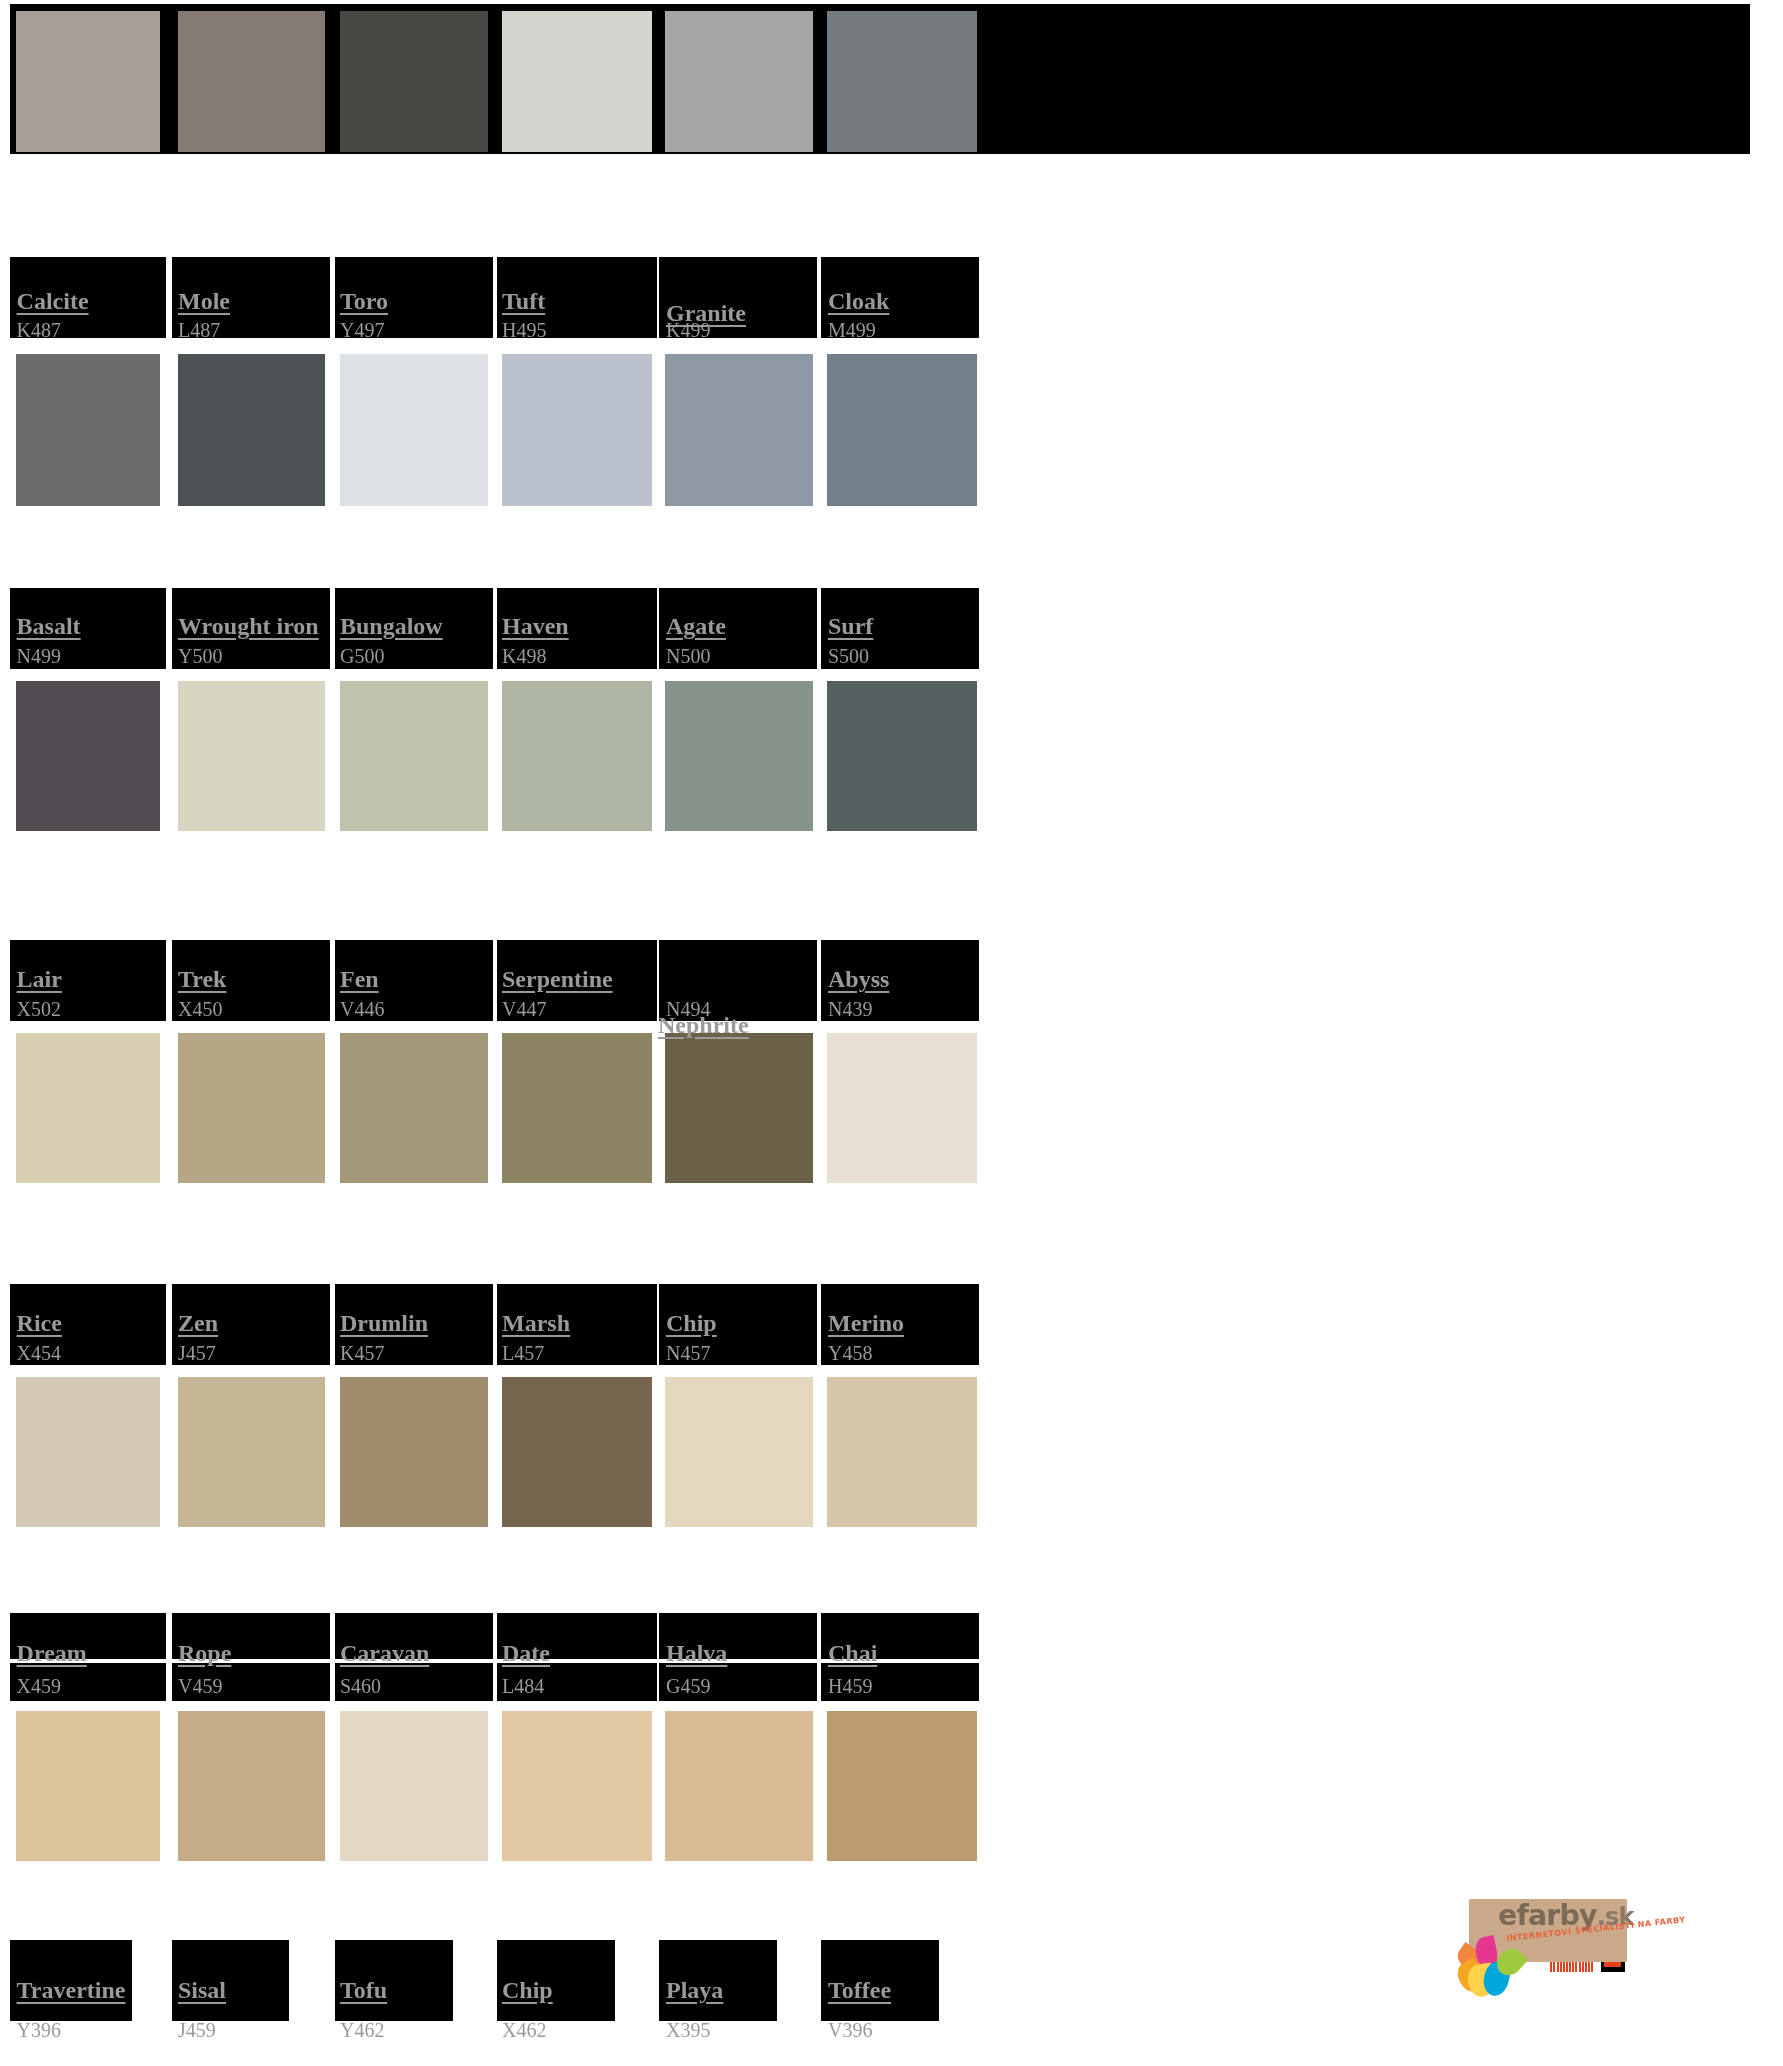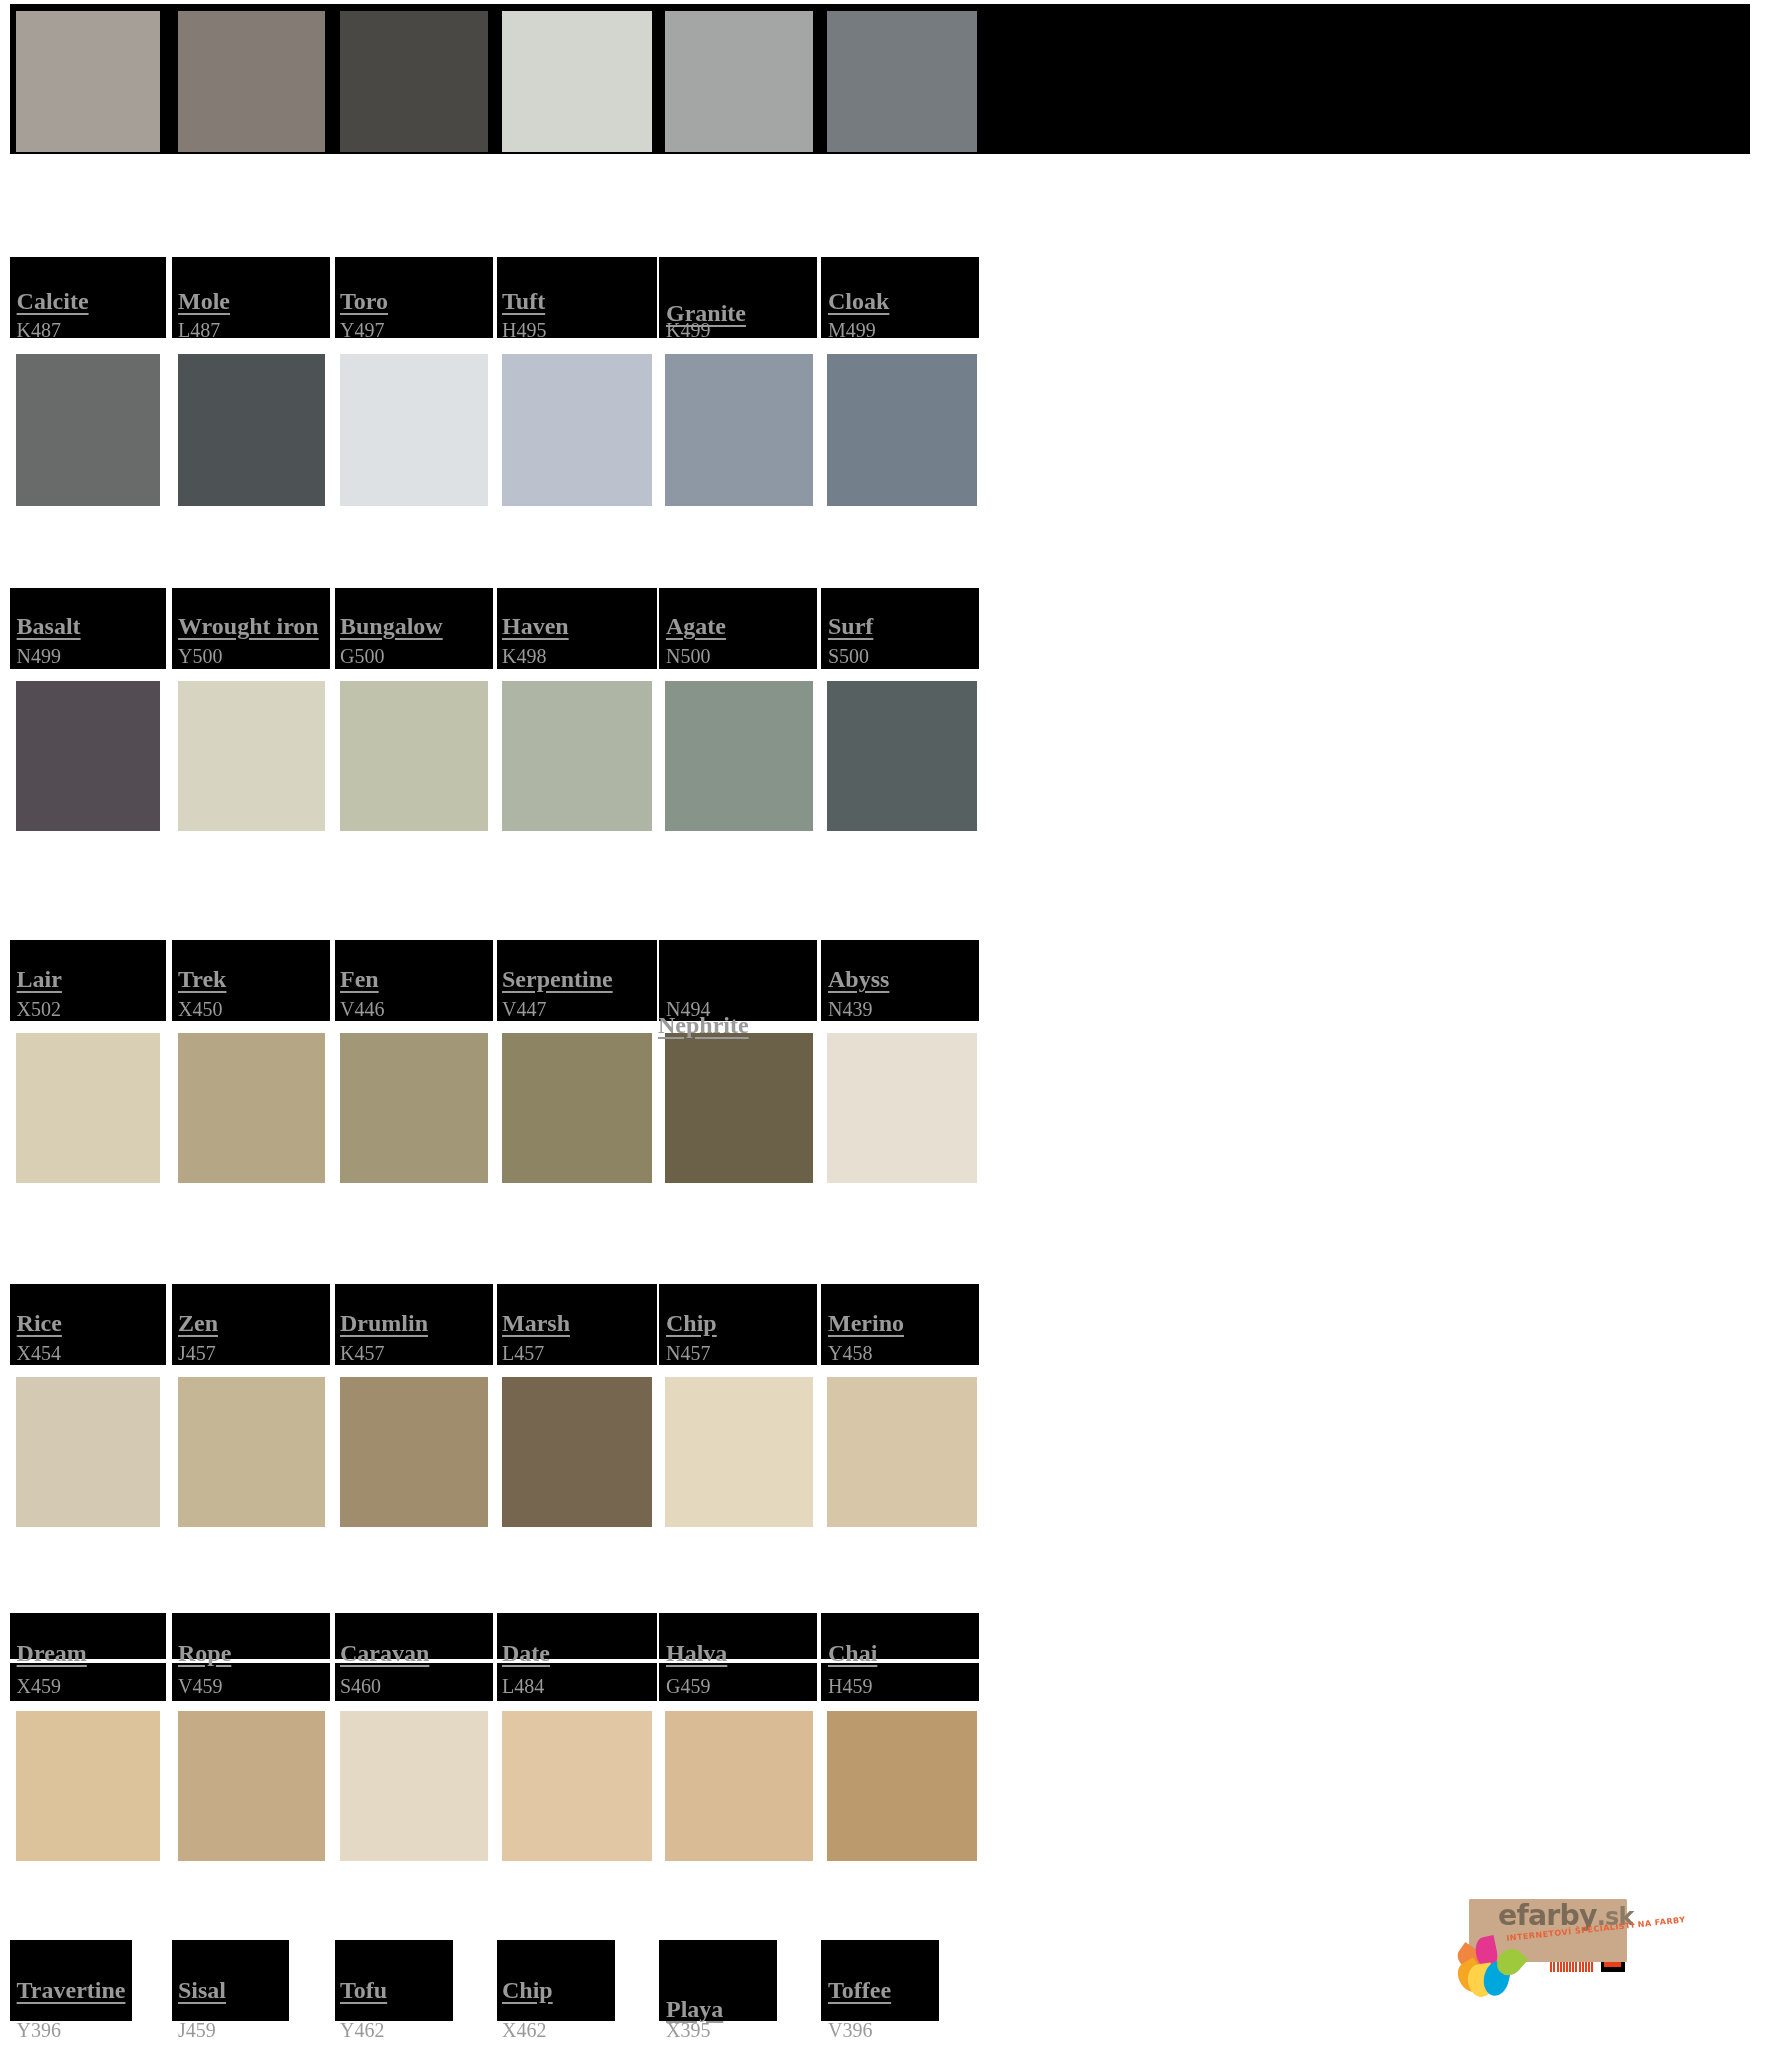--- a/index.html
+++ b/index.html
@@ -204,21 +204,21 @@
     <div class="lbl-name" style="left: 828px; top: 1641px;">Chai</div>
     <div class="lbl-code" style="left: 828px; top: 1674px;">H459</div>
     <div class="lbl-name" style="left: 16.6px; top: 1978px;">Travertine</div>
     <div class="lbl-code" style="left: 16.6px; top: 2018px;">Y396</div>
     <div class="lbl-name" style="left: 178px; top: 1978px;">Sisal</div>
     <div class="lbl-code" style="left: 178px; top: 2018px;">J459</div>
     <div class="lbl-name" style="left: 340px; top: 1978px;">Tofu</div>
     <div class="lbl-code" style="left: 340px; top: 2018px;">Y462</div>
     <div class="lbl-name" style="left: 502px; top: 1978px;">Chip</div>
     <div class="lbl-code" style="left: 502px; top: 2018px;">X462</div>
-    <div class="lbl-name" style="left: 666px; top: 1978px; margin-top: 19px;">Playa</div>
+    <div class="lbl-name" style="left: 666px; top: 1978px;">Playa</div>
     <div class="lbl-code" style="left: 666px; top: 2018px;">X395</div>
     <div class="lbl-name" style="left: 828px; top: 1978px;">Toffee</div>
     <div class="lbl-code" style="left: 828px; top: 2018px;">V396</div>
   </div>
 
 <div id="logo">
   <div class="blackbox"></div>
   <div class="redbox"></div>
   <div class="card"></div>
   <div class="fan">

